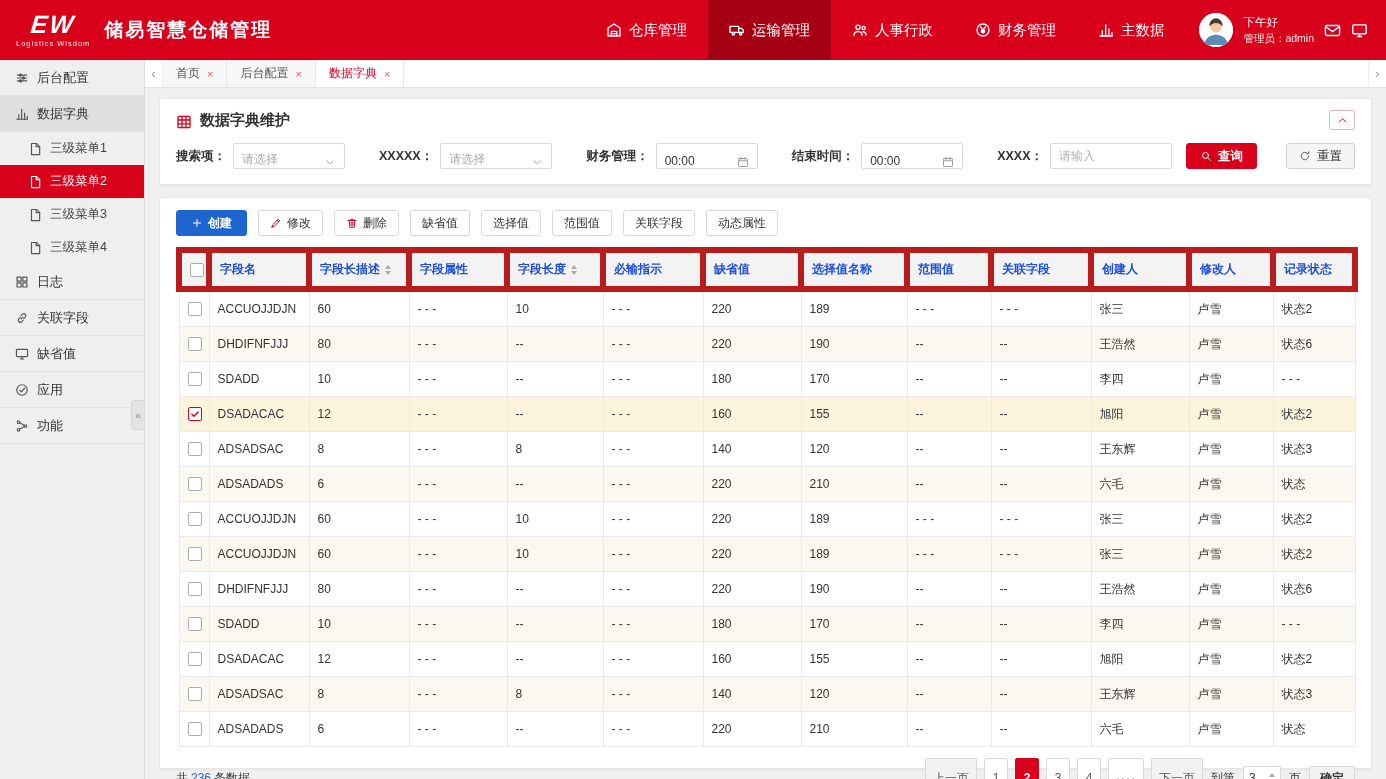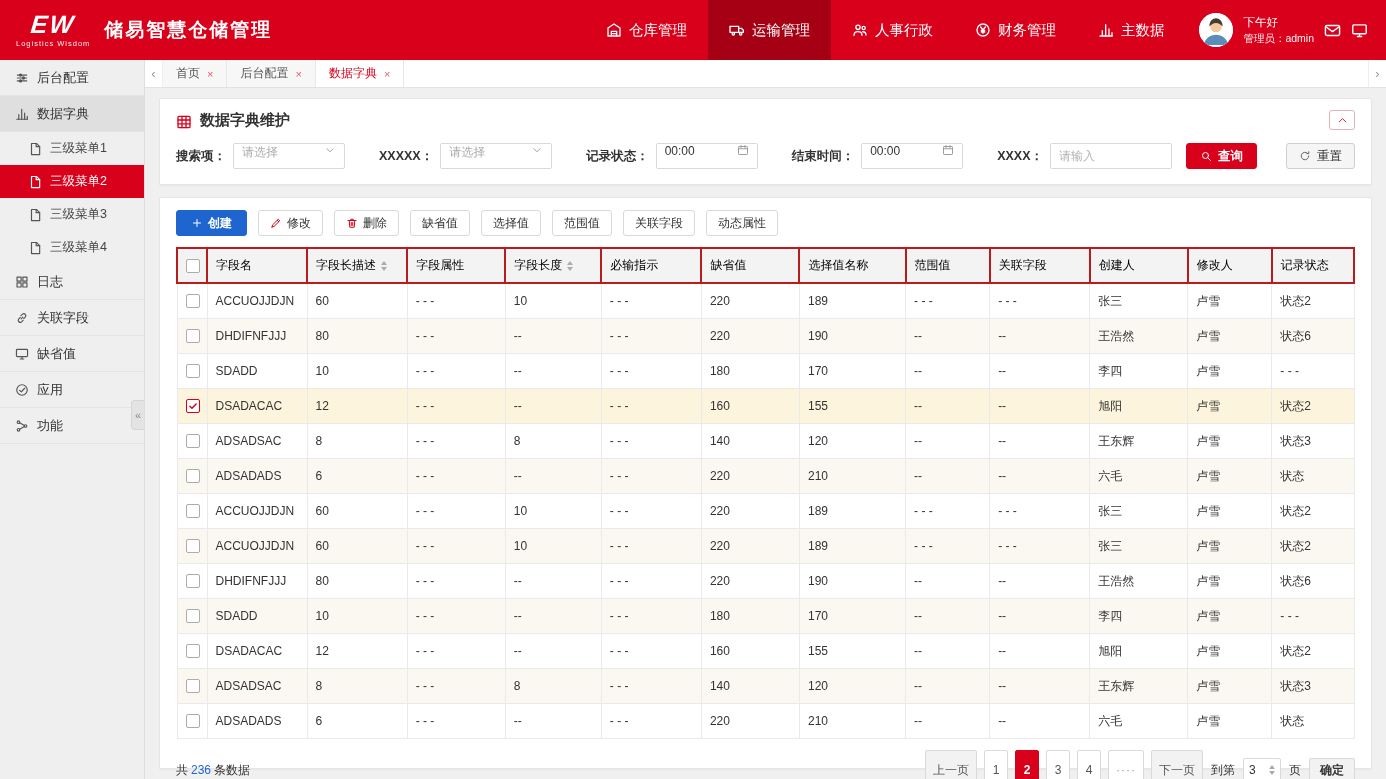--- a/index.html
+++ b/index.html
@@ -63,40 +63,40 @@
 
   .search-card{padding:11px 16px 15px;}
   .card-title-row{display:flex;align-items:flex-end;gap:8px;}
   .card-title{font-size:15px;font-weight:bold;color:#333;}
   .collapse-btn{margin-left:auto;width:26px;height:20px;background:#fff;border:1px solid #E4B4BA;border-radius:3px;color:var(--red);display:flex;align-items:center;justify-content:center;}
   .collapse-btn svg{width:11px;height:11px;}
   .search-row{display:flex;align-items:center;margin-top:13px;gap:14px;}
   #search-fields{flex:1;display:flex;align-items:center;justify-content:space-between;gap:10px;}
   .field{display:flex;align-items:center;gap:7px;white-space:nowrap;}
   .flabel{font-weight:bold;font-size:12.5px;color:#333;}
-  .ctl{height:26px;border:1px solid #D9D9D9;border-radius:2px;background:#fff;display:flex;align-items:flex-start;padding:0 8px;font-size:12px;cursor:pointer;}
+  .ctl{height:26px;border:1px solid #D9D9D9;border-radius:2px;background:#fff;display:flex;align-items:flex-end;padding:0 8px;font-size:12px;cursor:pointer;}
   .ctl.sel{width:112px;justify-content:space-between;color:#ABABAB;}
   .ctl.sel .icn,.ctl.time .icn{color:#9C9C9C;}
   .ctl.time{width:102px;justify-content:space-between;color:#333;}
   .ctl.txt{width:122px;color:#333;outline:none;cursor:text;}
   .ctl.txt::placeholder{color:#B3B3B3;}
   .search-btns{display:flex;gap:29px;}
   .btn-query{height:26px;padding:0 13px;background:var(--red);border:1px solid var(--red);border-radius:3px;color:#fff;font-size:12.5px;font-weight:bold;display:flex;align-items:center;gap:6px;}
   .btn-query .icn{color:#fff;}
   .btn-reset{height:26px;padding:0 12px;background:#F5F5F5;border:1px solid #CFCFCF;border-radius:3px;color:#333;font-size:12.5px;display:flex;align-items:center;gap:6px;}
   .btn-reset .icn{color:#666;}
 
   .table-card{flex:1;min-height:0;padding:12px 16px 10px;display:flex;flex-direction:column;}
   .toolbar{display:flex;gap:11px;margin-bottom:11px;}
   .tbtn{height:26px;padding:0 11px;border:1px solid #D9D9D9;border-radius:3px;background:#fff;color:#333;font-size:12px;display:flex;align-items:center;gap:5px;white-space:nowrap;}
   .tbtn.primary{background:var(--blue);border-color:var(--blue);color:#fff;font-weight:bold;padding:0 14px;}
   .tbtn .icn svg{width:12px;height:12px;}
 
   table.grid{width:100%;border-collapse:collapse;table-layout:fixed;font-size:12px;}
-  .grid th{background:#F3F3F3;font-weight:normal;text-align:left;padding:8px 8px;border:2px solid #b91c1c;color:#000000;white-space:nowrap;overflow:hidden;}
+  .grid th{background:#F3F3F3;font-weight:bold;text-align:left;padding:8px 8px;border:6px solid #b91c1c;color:#1d4ed8;white-space:nowrap;overflow:hidden;}
   .grid td{padding:8.5px 8px;border:1px solid #EAEAEA;color:#333;white-space:nowrap;overflow:hidden;}
   .grid tr.stripe td{background:var(--stripe);}
   .grid tr.selected td{background:var(--selected);}
   .cb-col{text-align:center !important;}
   .cb{display:inline-block;width:14px;height:14px;border:1px solid #ACACAC;border-radius:2px;background:#fff;cursor:pointer;vertical-align:middle;}
   .cb.checked{border-color:var(--red);color:var(--red);}
   .cb svg{width:10px;height:10px;display:block;margin:1px auto;stroke-width:3.5;}
   .sort{display:inline-flex;flex-direction:column;gap:2px;margin-left:5px;vertical-align:middle;cursor:pointer;}
   .su{width:0;height:0;border-left:3.5px solid transparent;border-right:3.5px solid transparent;border-bottom:4.5px solid #ABABAB;display:block;}
   .sd{width:0;height:0;border-left:3.5px solid transparent;border-right:3.5px solid transparent;border-top:4.5px solid #ABABAB;display:block;}
@@ -378,21 +378,21 @@
                   <div class="ctl sel">
                     <span>请选择</span>
                     <span class="icn xs">
                       <svg viewBox="0 0 24 24" fill="none" stroke="currentColor" stroke-width="2" stroke-linecap="round" stroke-linejoin="round">
                         <path d="M6 9.5l6 6 6-6"></path>
                       </svg>
                     </span>
                   </div>
                 </div>
                 <div class="field">
-                  <span class="flabel">记录状态：</span>
+                  <span class="flabel">财务管理：</span>
                   <div class="ctl time">
                     <span>00:00</span>
                     <span class="icn xs">
                       <svg viewBox="0 0 24 24" fill="none" stroke="currentColor" stroke-width="2" stroke-linecap="round" stroke-linejoin="round">
                         <rect x="3" y="5" width="18" height="16" rx="1.5"></rect>
                         <path d="M3 9.5h18M8 3v4M16 3v4"></path>
                       </svg>
                     </span>
                   </div>
                 </div>

